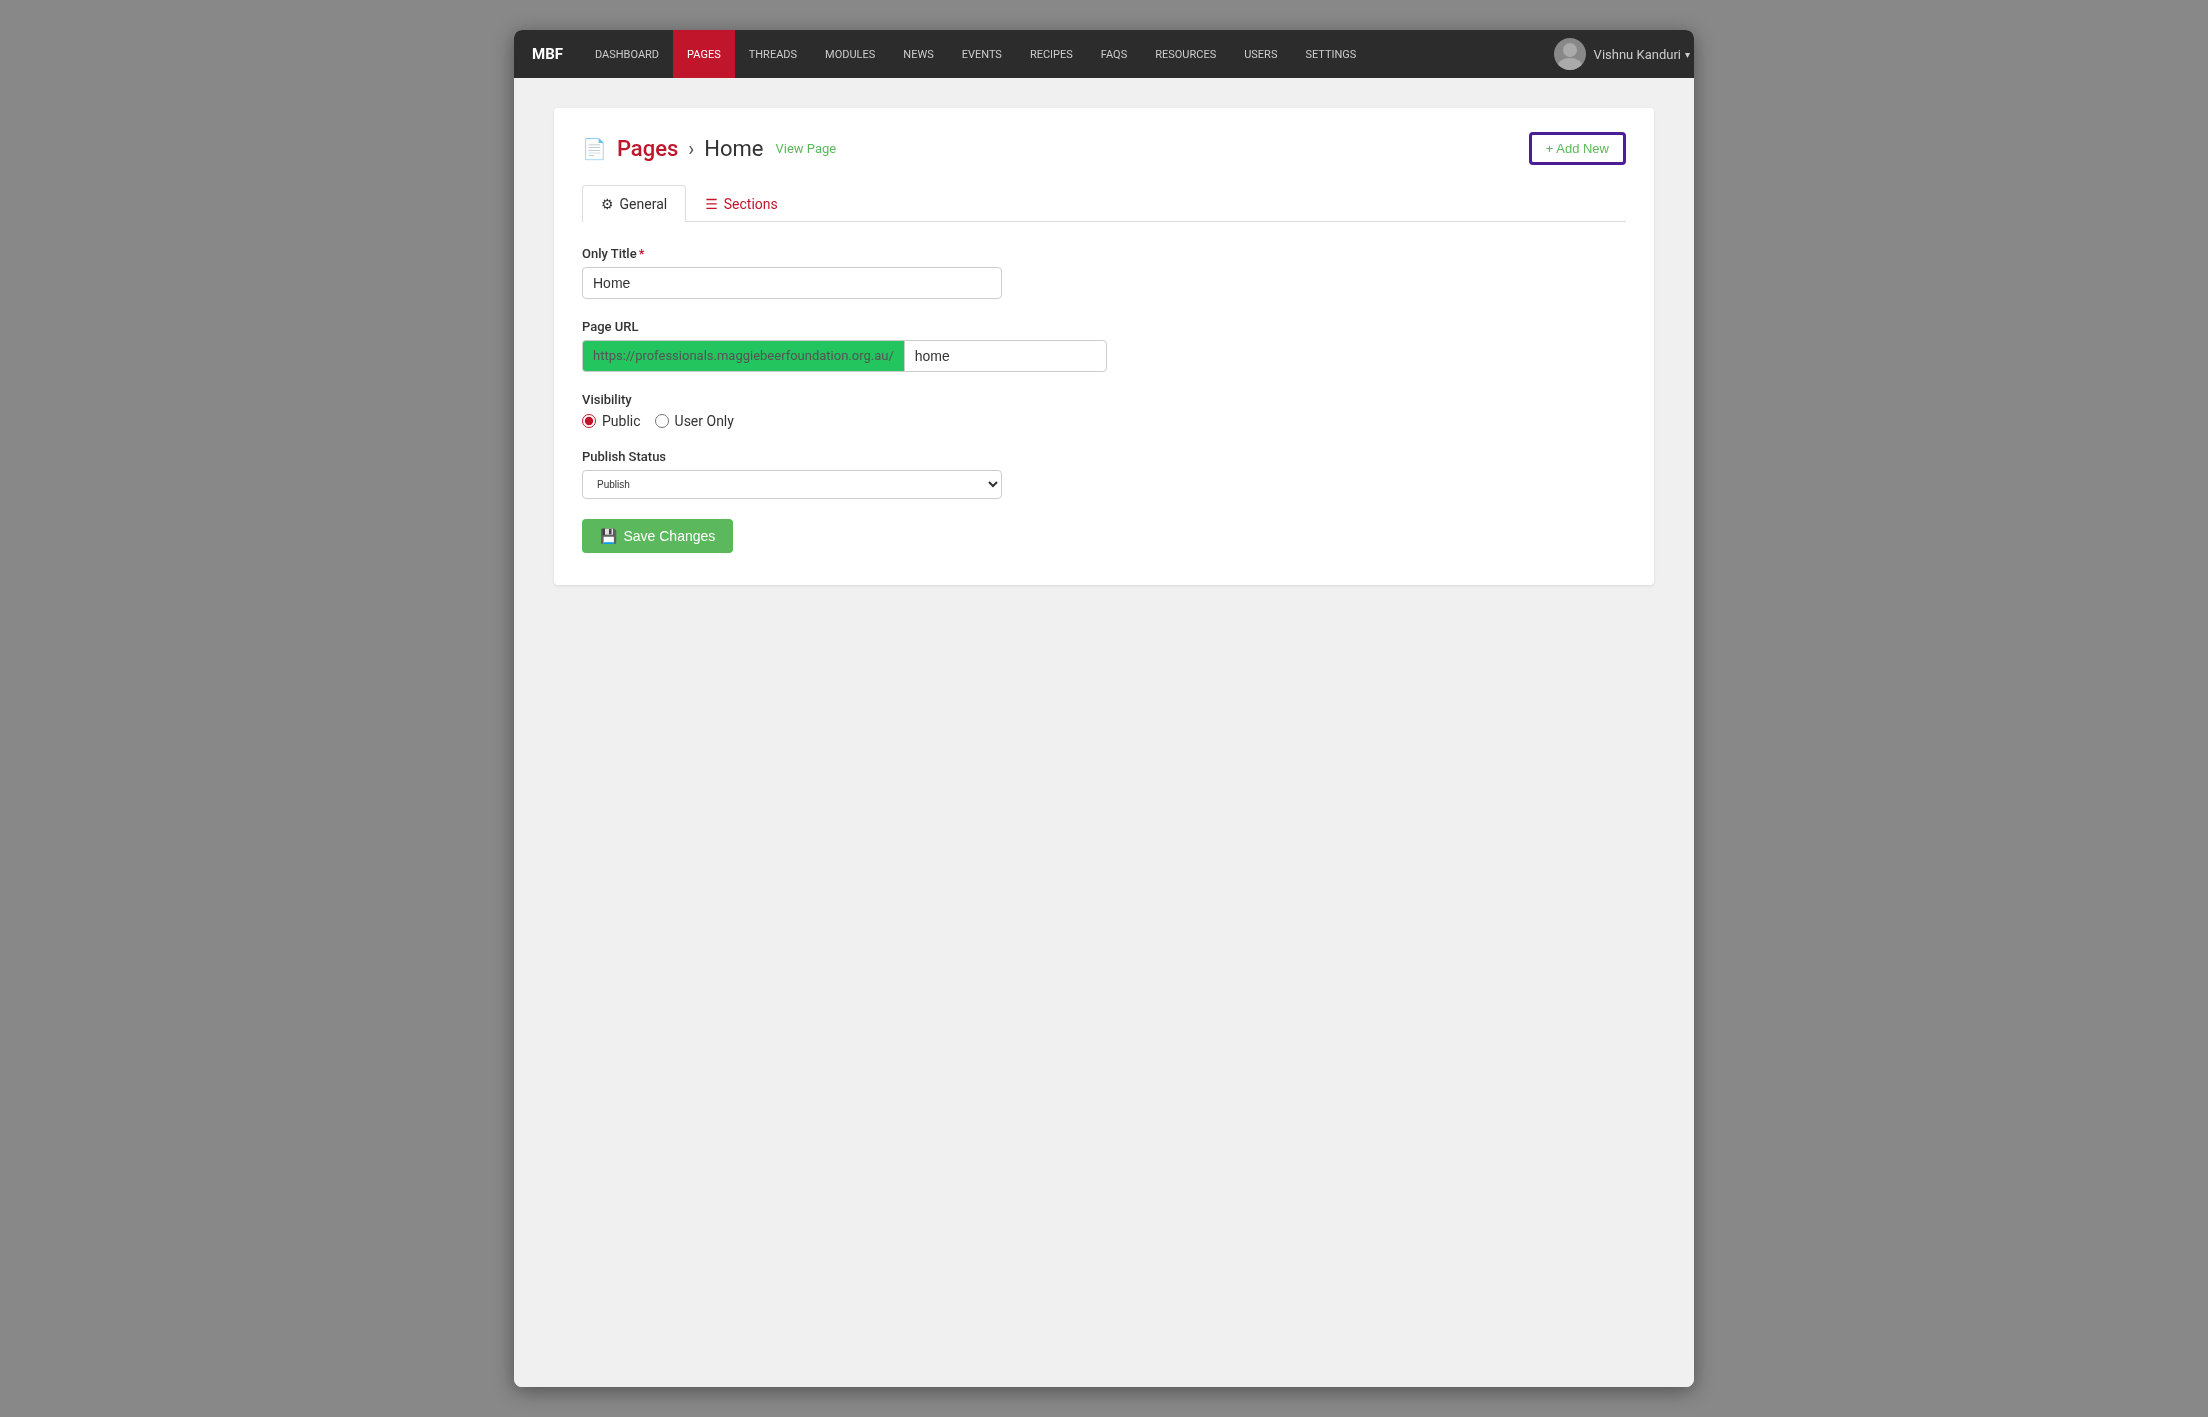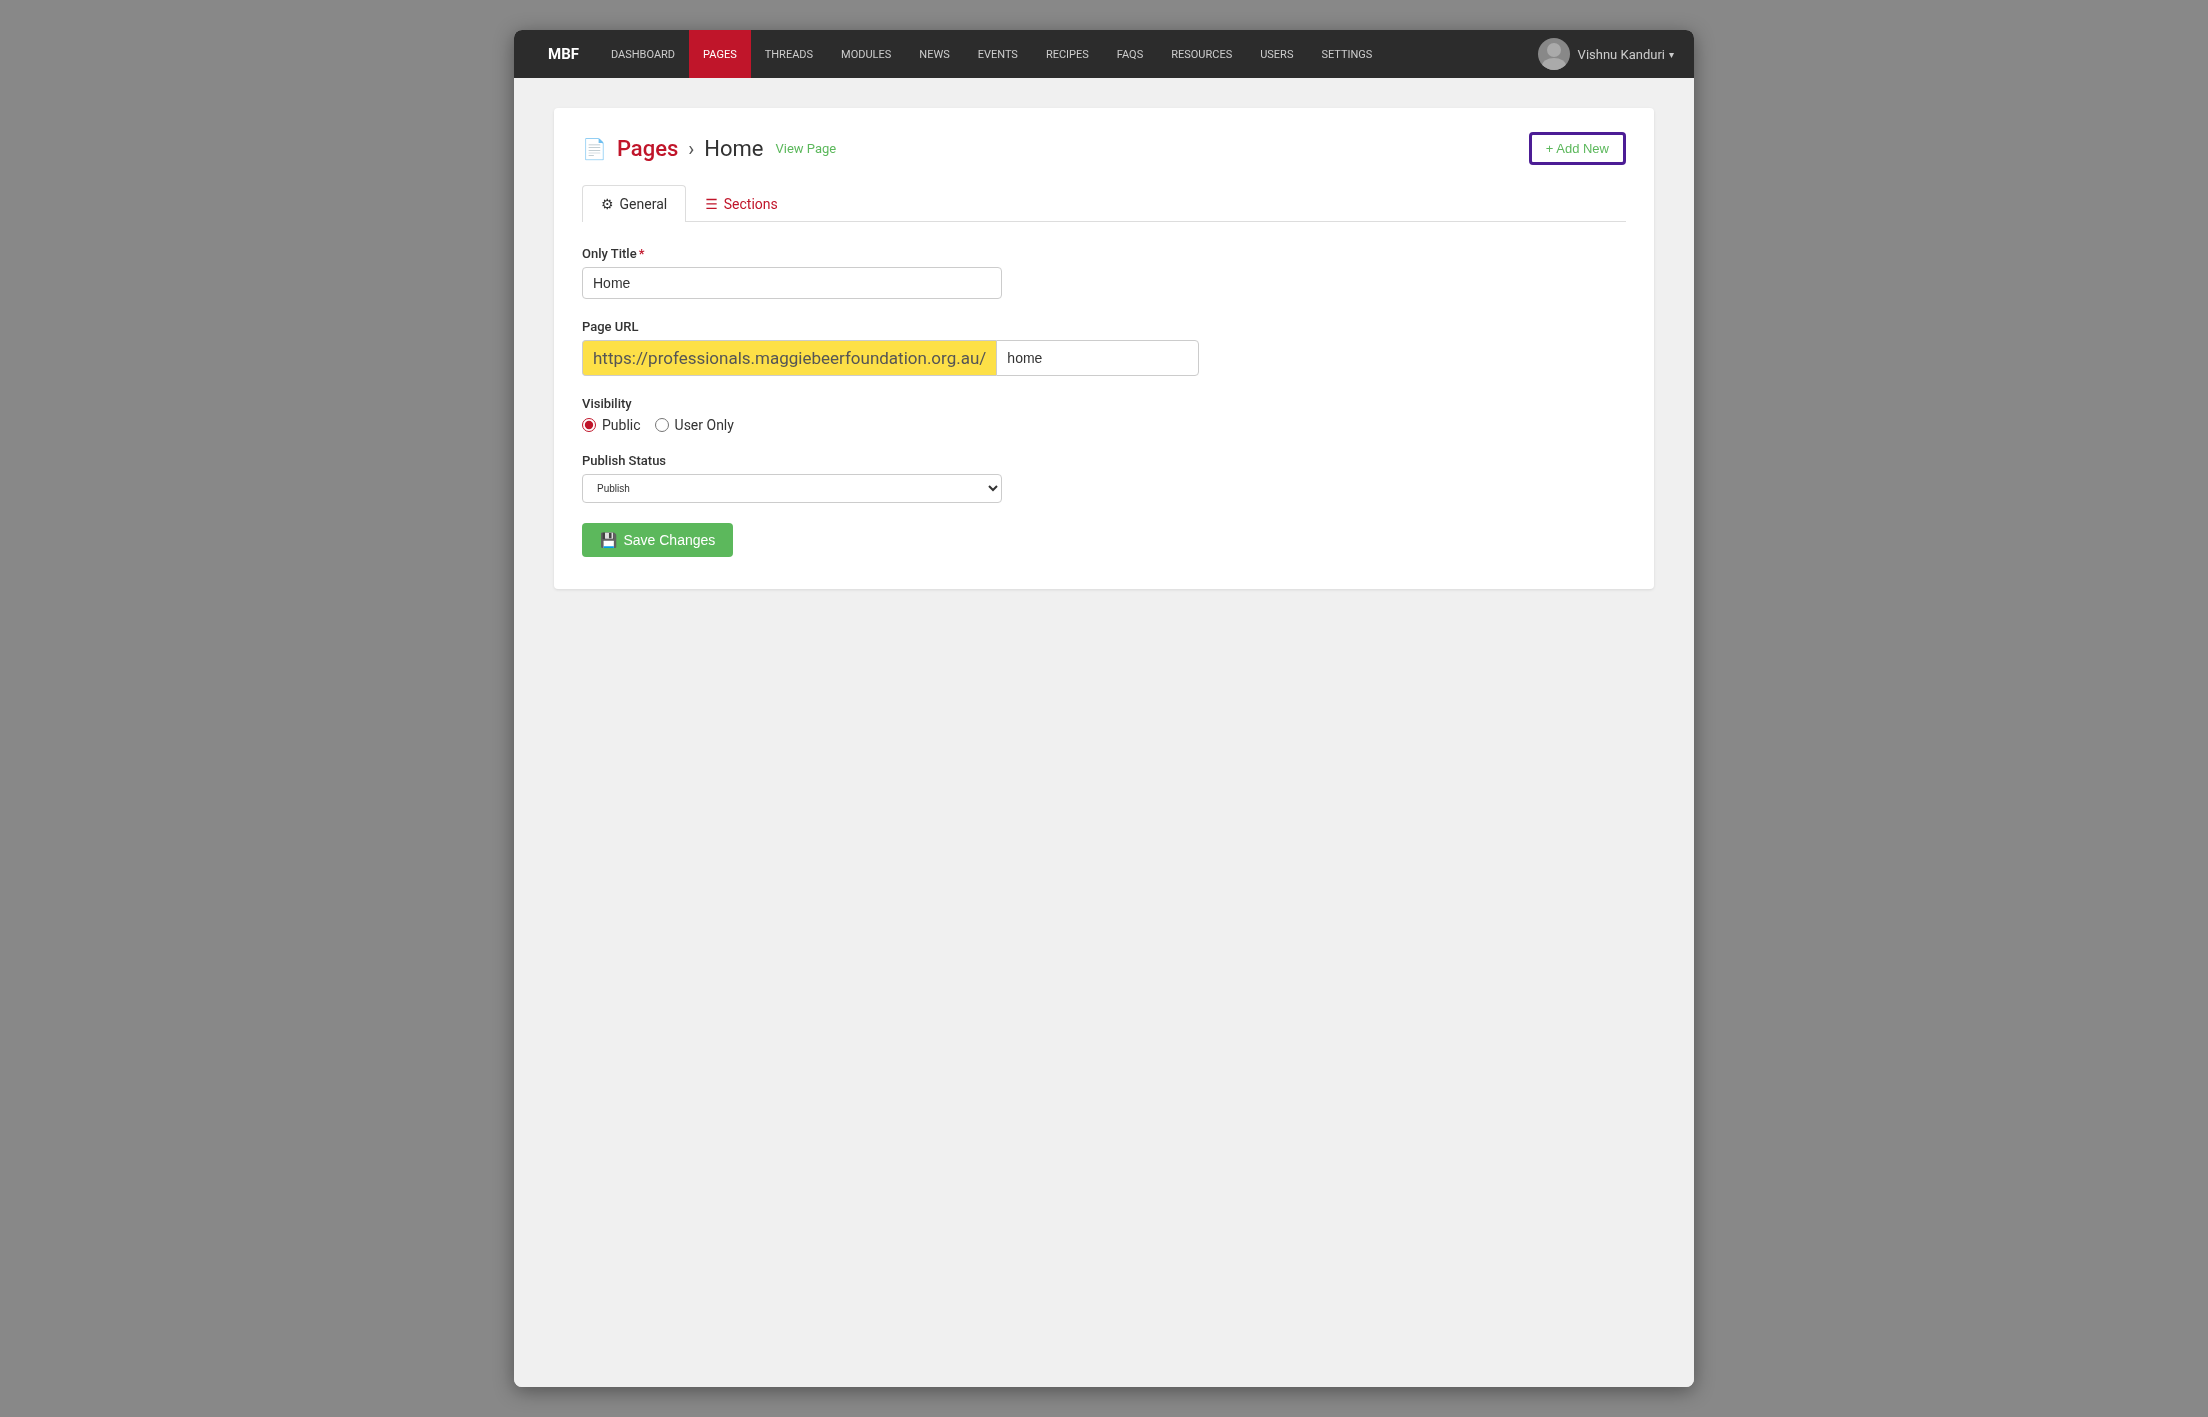--- a/index.html
+++ b/index.html
@@ -19,21 +19,21 @@
       overflow: hidden;
       box-shadow: 0 4px 20px rgba(0,0,0,0.4);
     }
 
     
     .navbar {
       background: #2c2c2c;
       display: flex;
       align-items: center;
       height: 48px;
-      padding: 0 20px;
+      padding: 0 4px;
       text-align: right;
     }
     .navbar-brand {
       color: #fff;
       font-weight: bold;
       font-size: 15px;
       padding: 0 14px;
       margin-right: 4px;
     }
     .navbar-item {
@@ -195,25 +195,25 @@
       outline: none;
     }
 
     
     .url-group {
       display: flex;
       max-width: 420px;
     }
     .url-prefix {
       padding: 7px 10px;
-      background: #fde047;
+      background: #22c55e;
       border: 1px solid #ccc;
       border-right: none;
       border-radius: 4px 0 0 4px;
-      font-size: 17px;
+      font-size: 13px;
       color: #555;
       white-space: nowrap;
       flex-shrink: 0;
     }
     .url-input {
       flex: 1;
       padding: 7px 10px;
       border: 1px solid #ccc;
       border-radius: 0 4px 4px 0;
       font-size: 14px;

